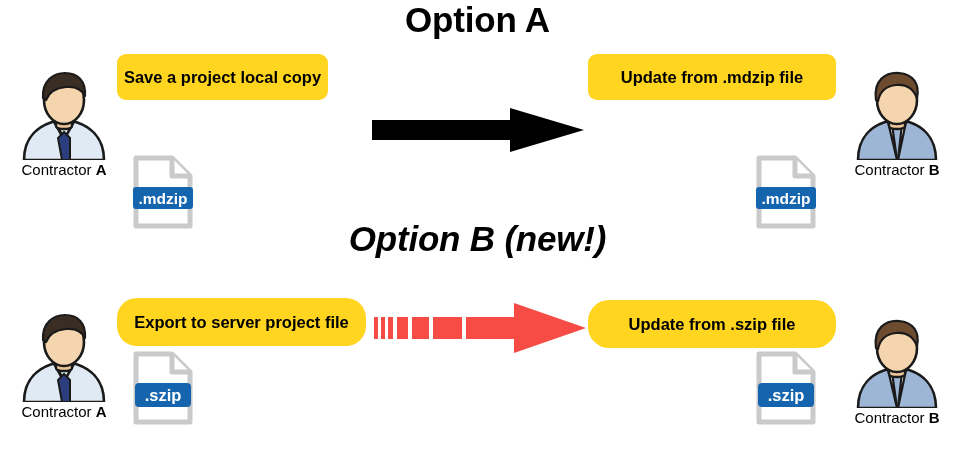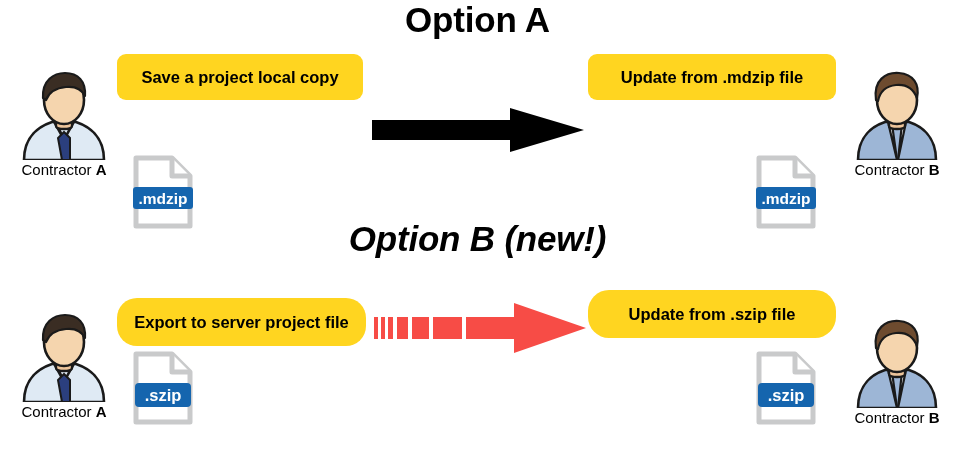--- a/index.html
+++ b/index.html
@@ -27,24 +27,24 @@
   
   .action-box{
     position:absolute;
     background:#FFD520;
     border-radius:9px;
     display:flex;align-items:center;justify-content:center;
     color:#000000;font-weight:bold;font-size:16.5px;
     text-align:center;box-sizing:border-box;padding:0 10px;
     white-space:nowrap;
   }
-  .box-left{left:117px;top:6px;width:246px;height:46px;}
+  .box-left{left:117px;top:6px;width:211px;height:46px;}
   .box-right{left:588px;top:6px;width:248px;height:46px;}
   #row-b .box-left{left:117px;top:10px;width:249px;height:48px;border-radius:20px;}
-  #row-b .box-right{left:588px;top:2px;width:248px;height:48px;border-radius:21px;}
+  #row-b .box-right{left:588px;top:12px;width:248px;height:48px;border-radius:21px;}
 
   
   .person{position:absolute;width:112px;text-align:center;}
   .person .figure{position:relative;width:92px;height:92px;margin:0 auto;}
   .person .caption{
     font-size:15px;color:#000000;margin-top:1px;
     font-family:"Liberation Sans", sans-serif;white-space:nowrap;
   }
   .person .caption b{font-weight:bold;}
 

